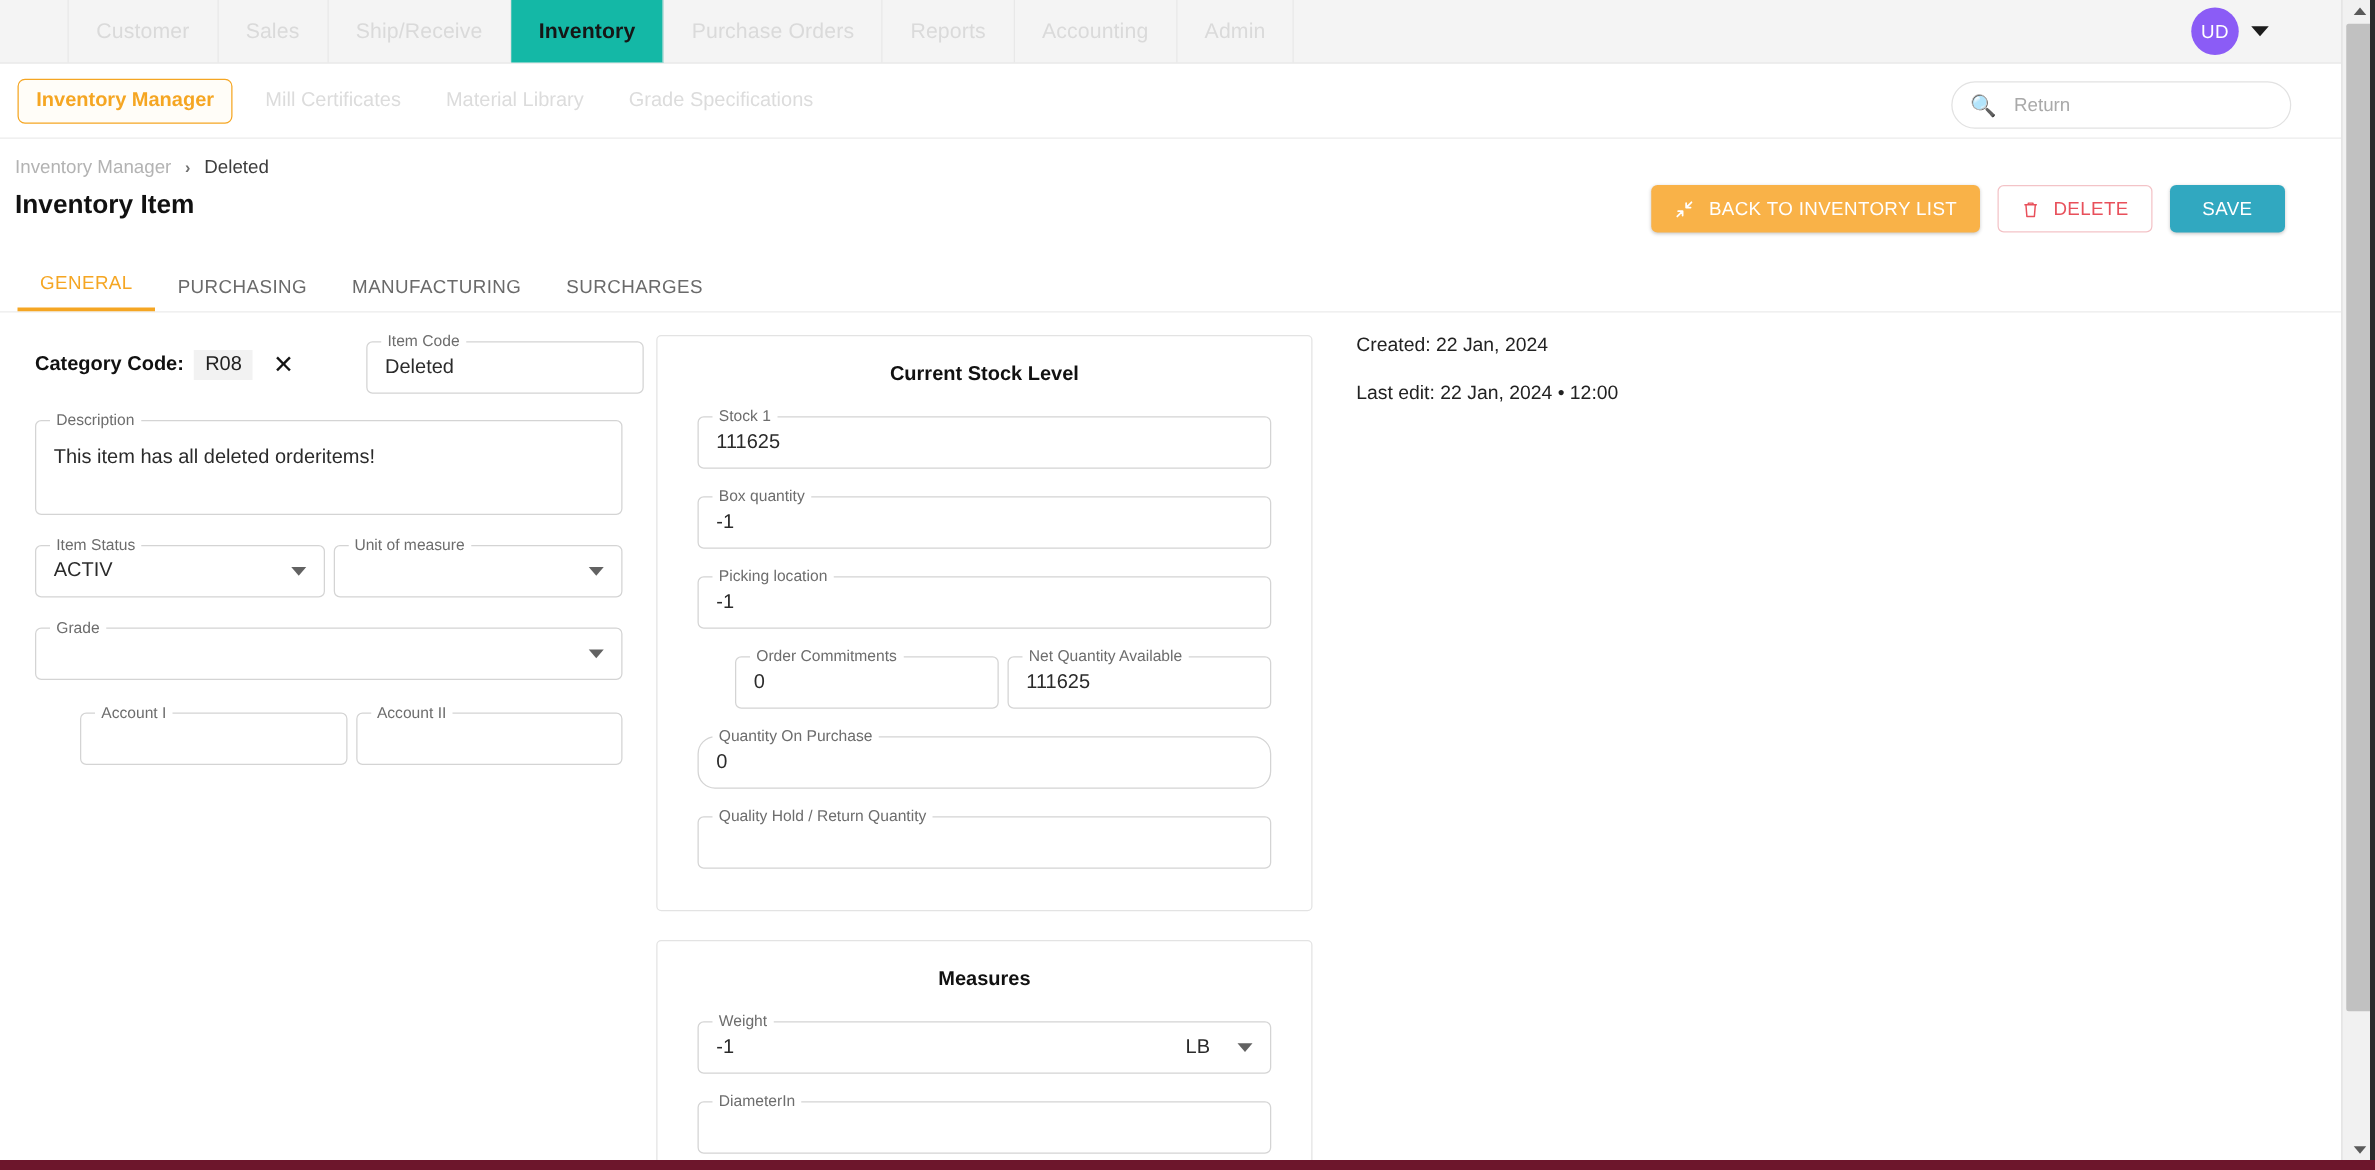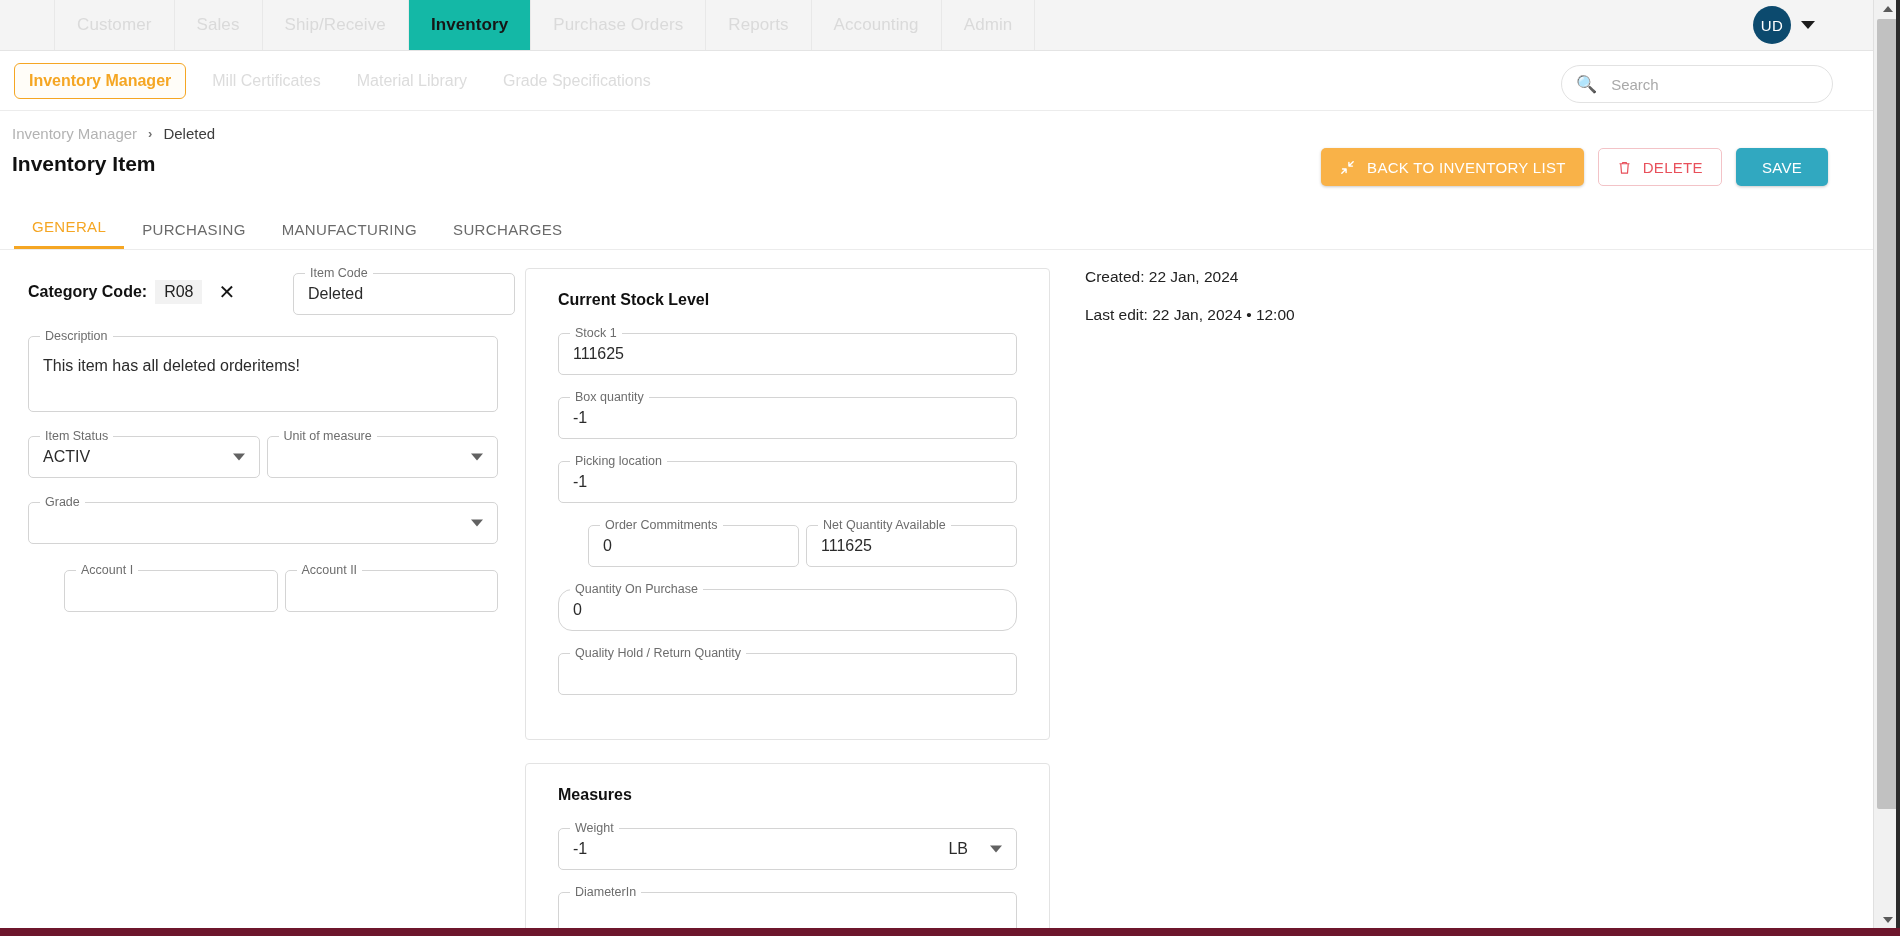--- a/index.html
+++ b/index.html
@@ -79,21 +79,21 @@
     font-weight: bold;
   }
   #navright {
     margin-left: auto;
     display: flex; align-items: center;
     padding-right: 58px;
     gap: 10px;
   }
   #avatar {
     width: 38px; height: 38px; border-radius: 50%;
-    background: #0c4a6e;
+    background: #8b5cf6;
     color: #ffffff; font-size: 15px; font-weight: 500;
     display: flex; align-items: center; justify-content: center;
     letter-spacing: .4px;
   }
   .chev-down {
     width: 0; height: 0;
     border-left: 7px solid transparent;
     border-right: 7px solid transparent;
     border-top: 8px solid #1c1c1c;
     cursor: pointer;
@@ -224,21 +224,21 @@
     cursor: pointer; line-height: 1; font-weight: 500;
   }
   #itemcode { position: absolute; left: 265px; top: 5px; width: 222px; }
   .row2 { display: flex; gap: 7px; }
   .row2 > * { flex: 1; }
 
   
   #midcol { position: absolute; left: 525px; top: 18px; width: 525px; }
   .panel {
     border: 1px solid #e3e3e3; border-radius: 4px;
-    background: #fff; padding: 22px 32px 44px 32px;
+    background: #fff; padding: 22px 32px 33px 32px; text-align: center;
   }
   .panel h3 { font-size: 16px; color: #111; margin-bottom: 24px; }
 
   
   #rightcol { position: absolute; left: 1085px; top: 18px; }
   #rightcol .info { font-size: 15.5px; color: #222; margin-bottom: 20px; }
 </style>
 </head>
 <body>
 
@@ -279,21 +279,21 @@
   </div>
 
   <div id="subnav">
     <div class="subtab active"><span>Inventory Manager</span></div>
     <div class="subtab"><span>Mill Certificates</span></div>
     <div class="subtab"><span>Material Library</span></div>
     <div class="subtab"><span>Grade Specifications</span></div>
 
     <div id="searchbox">
       <span class="q">🔍</span>
-      <span class="ph">Search</span>
+      <span class="ph">Return</span>
     </div>
   </div>
 
   <div id="crumbrow">
     <span class="c0">Inventory Manager</span>
     <span class="sep">›</span>
     <span class="c1">Deleted</span>
   </div>
 
   <div id="titlerow">

